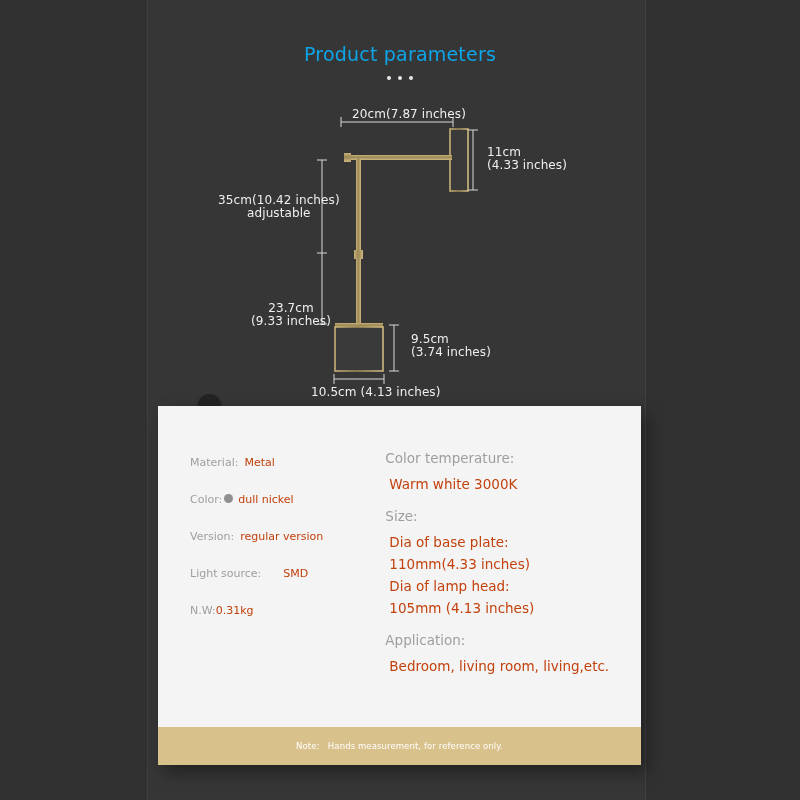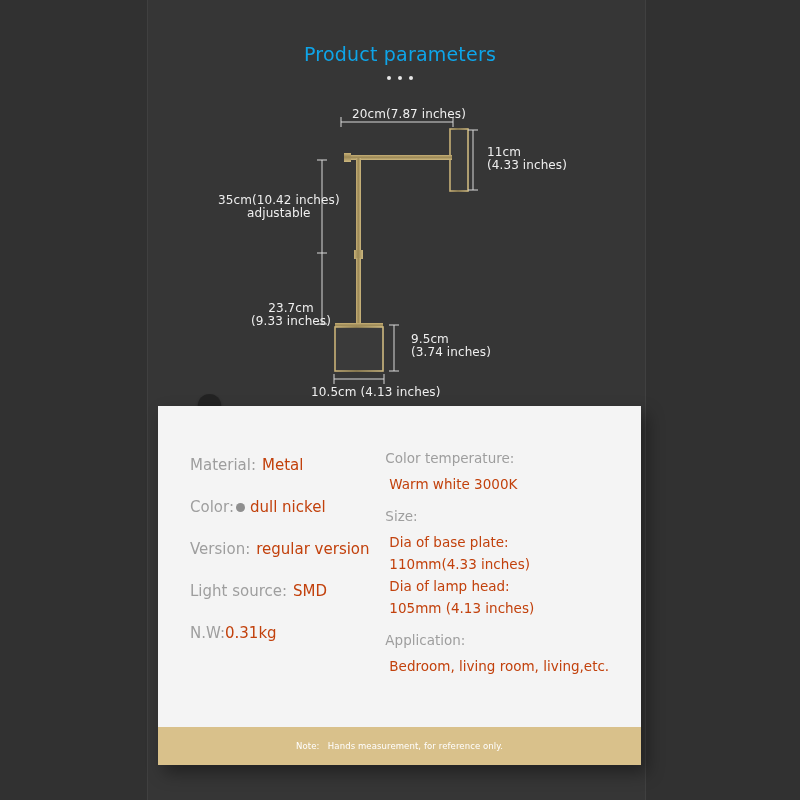--- a/index.html
+++ b/index.html
@@ -118,21 +118,21 @@
   }
 
   .col { position: relative; }
   .col-left  { width: 200px; padding-top: 12px; }
   .col-right { width: 240px; padding-top: 6px; margin-left: 4px; }
 
   .spec-row {
     display: flex;
     align-items: baseline;
     margin-bottom: 24px;
-    font-size: 15px;
+    font-size: 11px;
   }
   .spec-row:last-child { margin-bottom: 0; }
 
   .k {
     color: #9e9e9e;
     font-weight: 400;
     white-space: pre;
   }
   .v {
     color: #c2410c;
@@ -271,21 +271,21 @@
           <span class="k">Color:</span>
           <span class="swatch"></span>
           <span class="v">dull nickel</span>
         </div>
         <div class="spec-row">
           <span class="k">Version:</span>
           <span class="v" style="margin-left:6px">regular version</span>
         </div>
         <div class="spec-row">
           <span class="k">Light source:</span>
-          <span class="v" style="margin-left:6px">SMD</span>
+          <span class="v" style="margin-left:22px">SMD</span>
         </div>
         <div class="spec-row">
           <span class="k">N.W:</span>
           <span class="v">0.31kg</span>
         </div>
       </div>
 
       <div class="col col-right">
         <div class="blk">
           <span class="k">Color temperature:</span>

